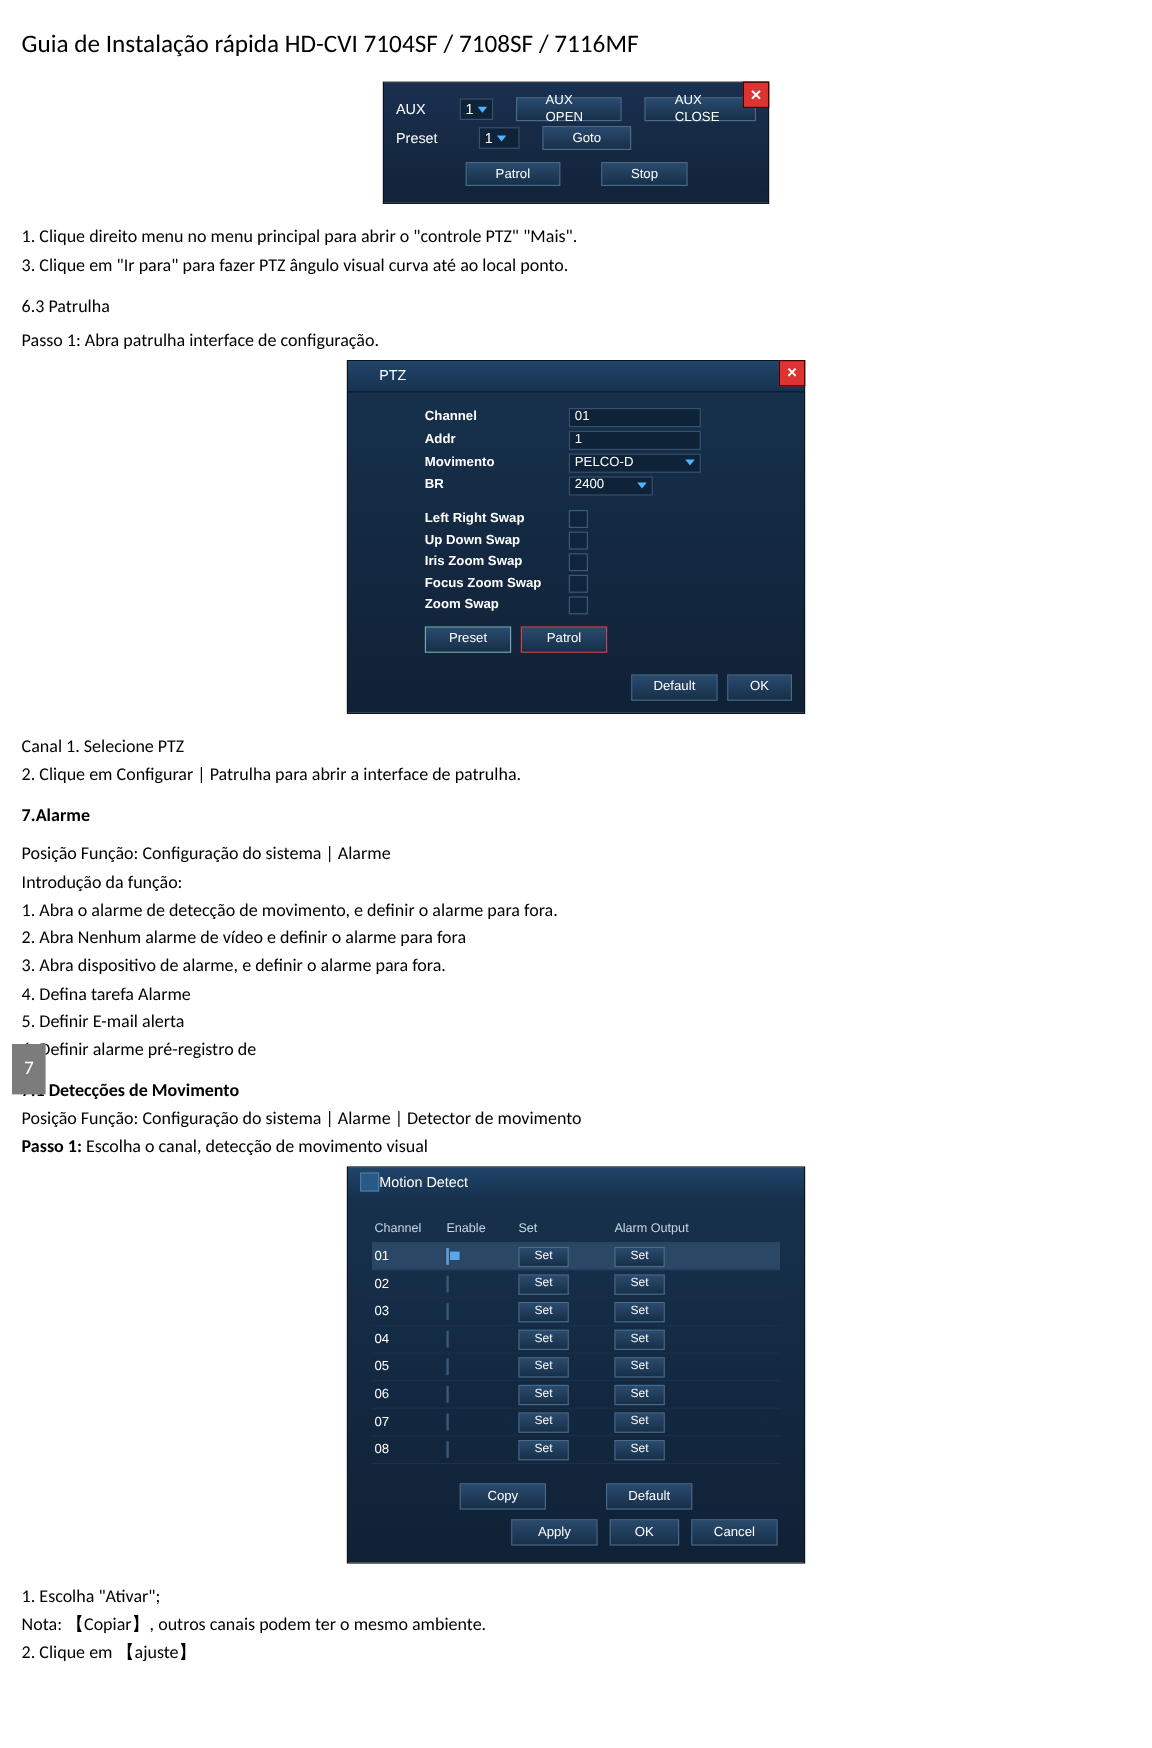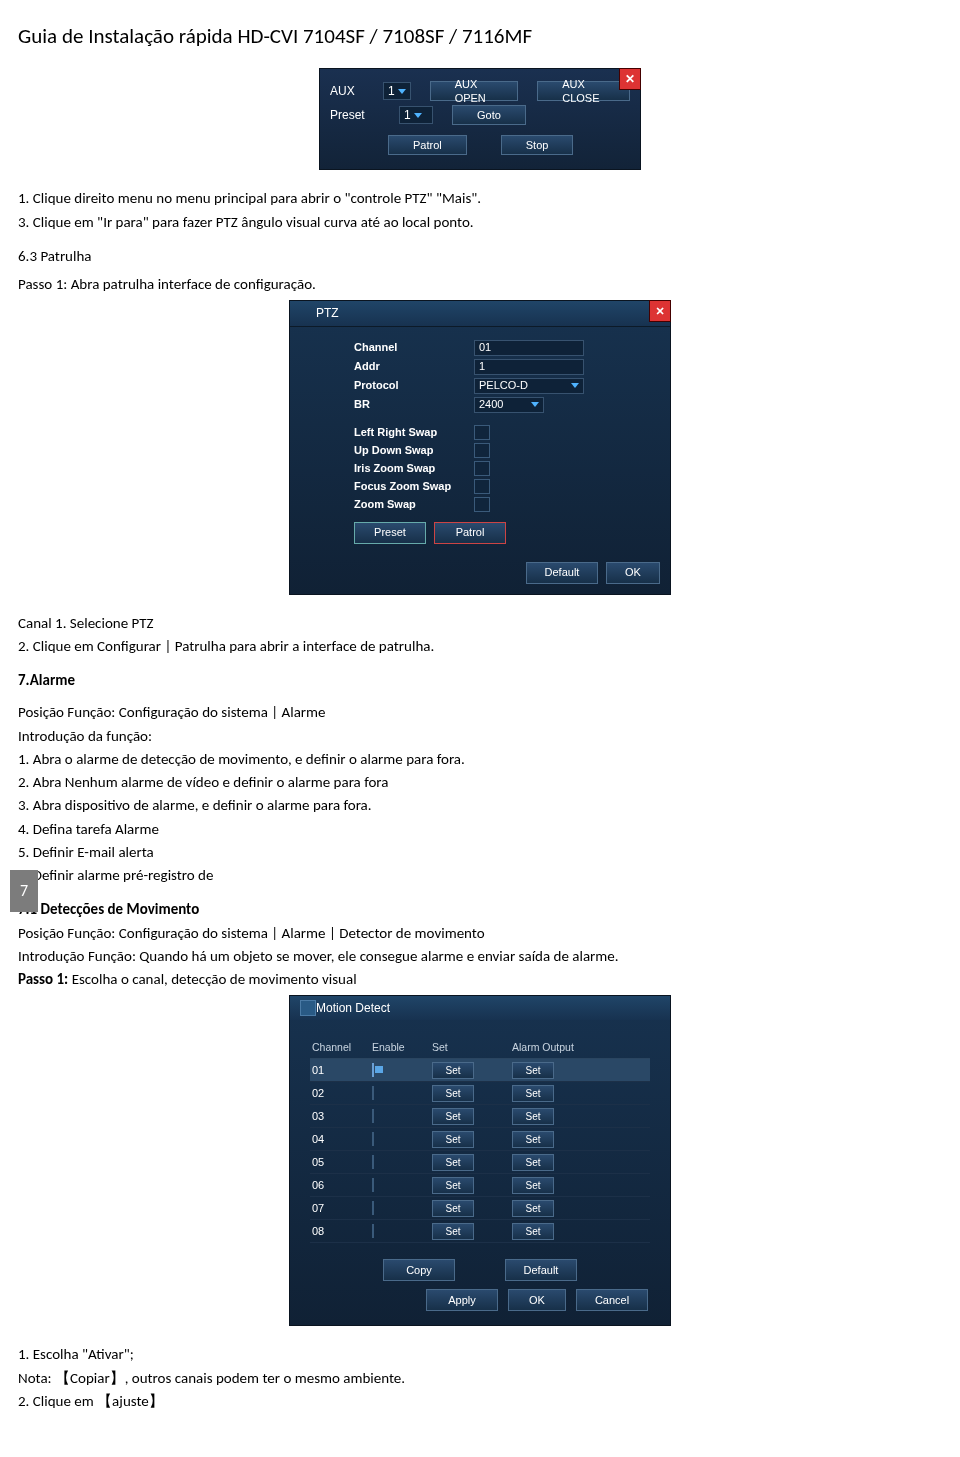--- a/index.html
+++ b/index.html
@@ -99,21 +99,21 @@
       <div class="p2-body">
         <div class="p2-row">
             <span class="p2-lbl">Channel</span>
             <span class="p2-inp">01</span>
           </div>
         <div class="p2-row">
             <span class="p2-lbl">Addr</span>
             <span class="p2-inp">1</span>
           </div>
         <div class="p2-row">
-            <span class="p2-lbl">Protocol</span>
+            <span class="p2-lbl">Movimento</span>
             <span class="p2-sel">
               <span>PELCO-D</span>
               <span class="caret"></span>
             </span>
           </div>
         <div class="p2-row">
             <span class="p2-lbl">BR</span>
             <span class="p2-sel" style="width:70px">
               <span>2400</span>
               <span class="caret"></span>
@@ -165,21 +165,20 @@
     <p>2. Abra Nenhum alarme de vídeo e definir o alarme para fora</p>
     <p>3. Abra dispositivo de alarme, e definir o alarme para fora.</p>
     <p>4. Defina tarefa Alarme</p>
     <p>5. Definir E-mail alerta</p>
     <p>6. Definir alarme pré-registro de</p>
   </div>
 
   <div class="sect">
     <p class="bold">7.1 Detecções de Movimento</p>
     <p>Posição Função: Configuração do sistema | Alarme | Detector de movimento</p>
-    <p>Introdução Função: Quando há um objeto se mover, ele consegue alarme e enviar saída de alarme.</p>
     <p><span class="bold">Passo 1:</span><span> Escolha o canal, detecção de movimento visual</span></p>
   </div>
 
   <div class="centered">
     <div class="panel3">
       <div class="p3-title">
           <span class="p3-ico"></span>
           <span>Motion Detect</span>
         </div>
       <div class="p3-body">

